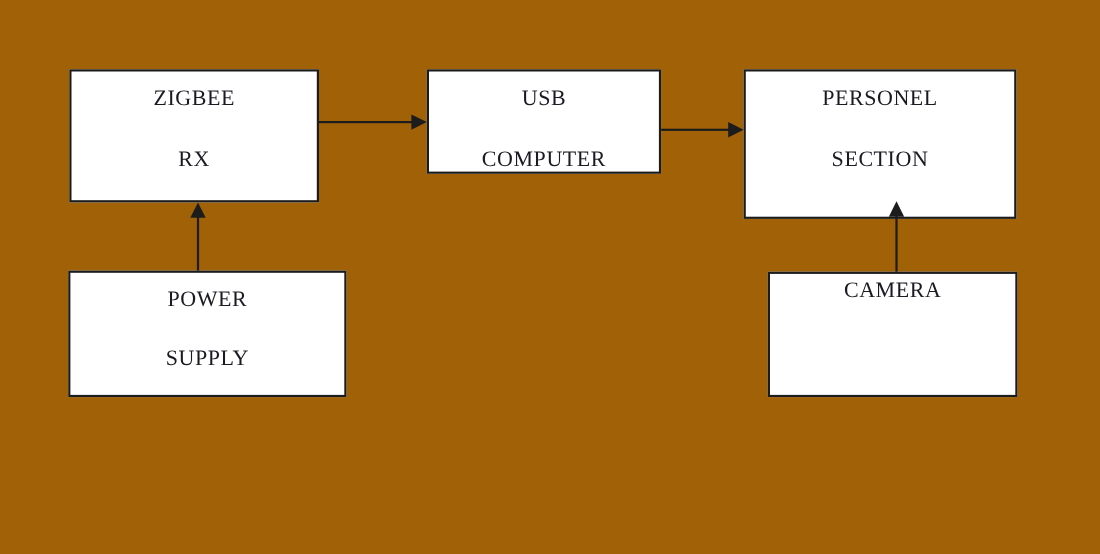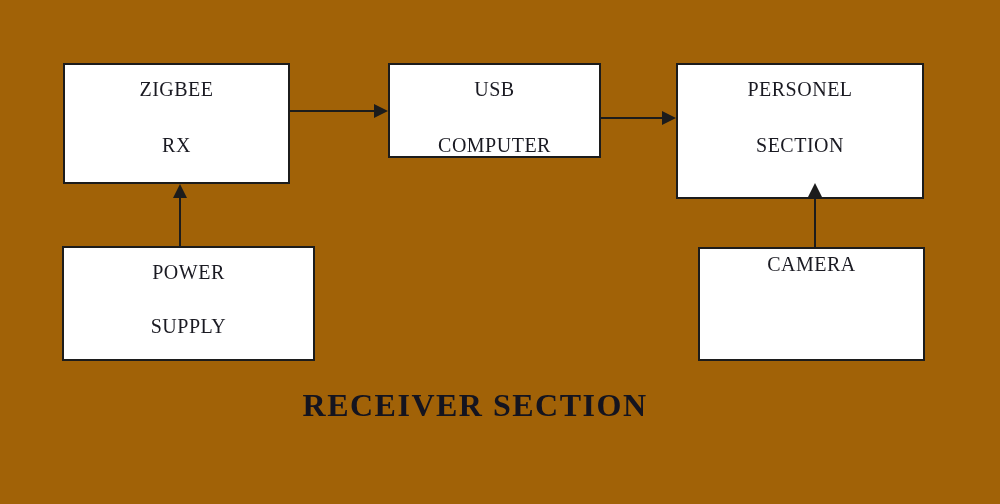--- a/index.html
+++ b/index.html
@@ -115,15 +115,14 @@
 
   <div class="conn-line a2-line"></div>
   <div class="head-right a2-head"></div>
 
   <div class="conn-line a3-line"></div>
   <div class="head-up a3-head"></div>
 
   <div class="conn-line a4-line"></div>
   <div class="head-up a4-head"></div>
 
-  <div class="diagram-title">RECEIVER SECTION</div>
 
 </div>
 
 </body></html>

